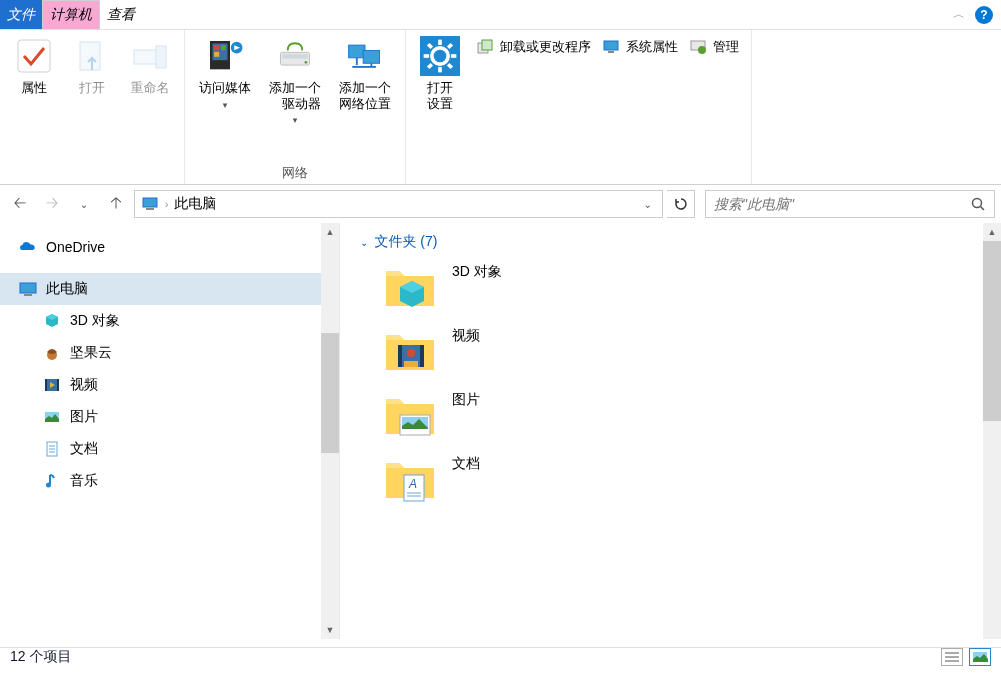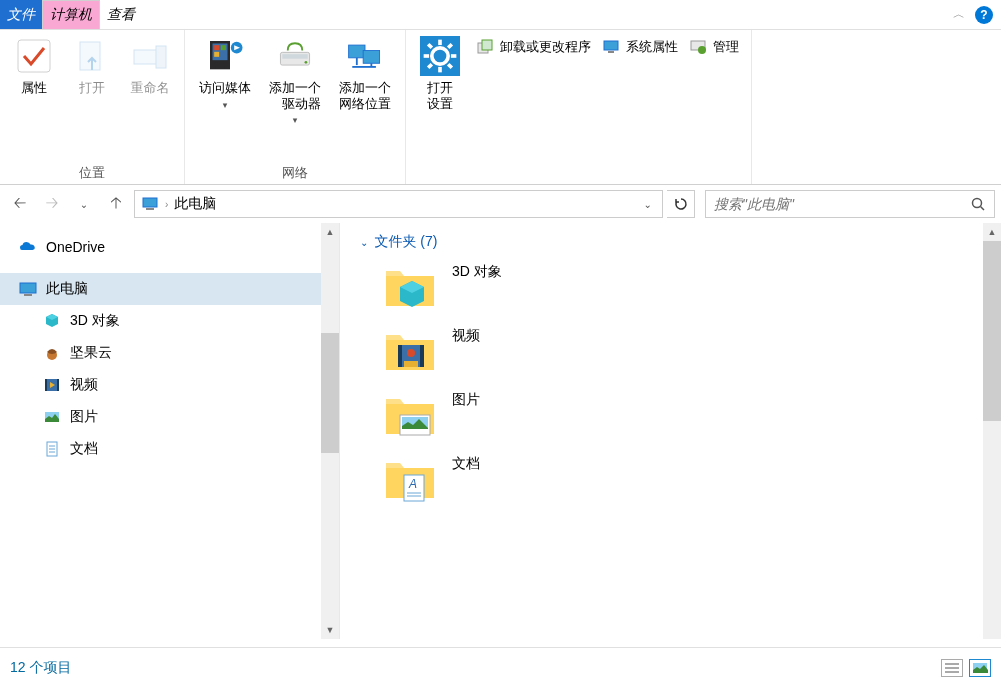--- a/index.html
+++ b/index.html
@@ -54,21 +54,21 @@
 .group-header { display: flex; align-items: center; gap: 6px; color: #0a5ab3; font-size: 14px; margin-bottom: 10px; }
 .group-header .chev { font-size: 10px; }
 .folder-item { display: flex; align-items: flex-start; gap: 14px; margin: 8px 0 14px 22px; }
 .folder-icon { width: 56px; height: 50px; position: relative; }
 .folder-label { font-size: 14px; padding-top: 2px; }
 .content-scroll { position: absolute; right: 0; top: 0; width: 18px; height: 100%; background: #f0f0f0; }
 .content-scroll .arr { height: 18px; display: flex; align-items: center; justify-content: center; color: #666; font-size: 9px; }
 .content-scroll .thumb { position: absolute; top: 18px; width: 18px; height: 180px; background: #cdcdcd; }
 
 
-.statusbar { position: absolute; bottom: 0; left: 0; right: 0; height: 30px; border-top: 1px solid #e0e0e0; display: flex; align-items: flex-end; padding: 0 10px; font-size: 14px; color: #0369a1; }
+.statusbar { position: absolute; bottom: 0; left: 0; right: 0; height: 30px; border-top: 1px solid #e0e0e0; display: flex; align-items: flex-start; padding: 0 10px; font-size: 14px; color: #0f172a; }
 .statusbar .right { margin-left: auto; display: flex; gap: 6px; }
 .view-btn { width: 22px; height: 18px; border: 1px solid #aaa; display: flex; align-items: center; justify-content: center; font-size: 10px; color: #555; }
 
 svg { display: block; }
 </style>
 </head>
 <body>
 
 <div class="tabbar">
   <div class="tab active-file">文件</div>
@@ -104,21 +104,20 @@
       <div class="ribbon-btn" style="opacity:.45">
         <span class="icon">
           <svg width="40" height="40" viewBox="0 0 40 40">
               <rect x="4" y="14" width="24" height="14" fill="#e8f2fb" stroke="#9ec4e6"></rect>
               <rect x="26" y="10" width="10" height="22" fill="#dbe8f3" stroke="#9ec4e6"></rect>
             </svg>
         </span>
         <span>重命名</span>
       </div>
     </div>
-    <div class="ribbon-group-label">位置</div>
   </div>
 
   <div class="ribbon-group">
     <div class="ribbon-group-body">
       <div class="ribbon-btn">
         <span class="icon">
           <svg width="48" height="44" viewBox="0 0 48 44">
               <rect x="6" y="4" width="24" height="34" fill="#2a2a2a"></rect>
               <rect x="9" y="7" width="18" height="20" fill="#3b6fa8"></rect>
               <rect x="11" y="9" width="6" height="6" fill="#d94a2a"></rect>
@@ -311,20 +310,30 @@
       <span class="tree-icon">
           <svg width="18" height="18" viewBox="0 0 18 18">
             <rect x="4" y="2" width="10" height="14" fill="#fff" stroke="#6aa8d8"></rect>
             <line x1="6" y1="6" x2="12" y2="6" stroke="#6aa8d8"></line>
             <line x1="6" y1="9" x2="12" y2="9" stroke="#6aa8d8"></line>
             <line x1="6" y1="12" x2="12" y2="12" stroke="#6aa8d8"></line>
           </svg>
         </span>
       <span>文档</span>
     </div>
+    <div class="tree-item child">
+      <span class="tree-icon">
+          <svg width="18" height="18" viewBox="0 0 18 18">
+            <path d="M7 3 l0 9" stroke="#1e88d0" stroke-width="2"></path>
+            <circle cx="5.5" cy="13" r="2.5" fill="#1e88d0"></circle>
+            <path d="M7 3 q3 0 4 3" stroke="#1e88d0" stroke-width="2" fill="none"></path>
+          </svg>
+        </span>
+      <span>音乐</span>
+    </div>
     <div class="sidebar-scroll">
       <div class="arr">▲</div>
       <div class="thumb"></div>
       <div class="arr bot">▼</div>
     </div>
   </div>
 
   <div class="content">
     <div class="group-header">
       <span class="chev">⌄</span>

